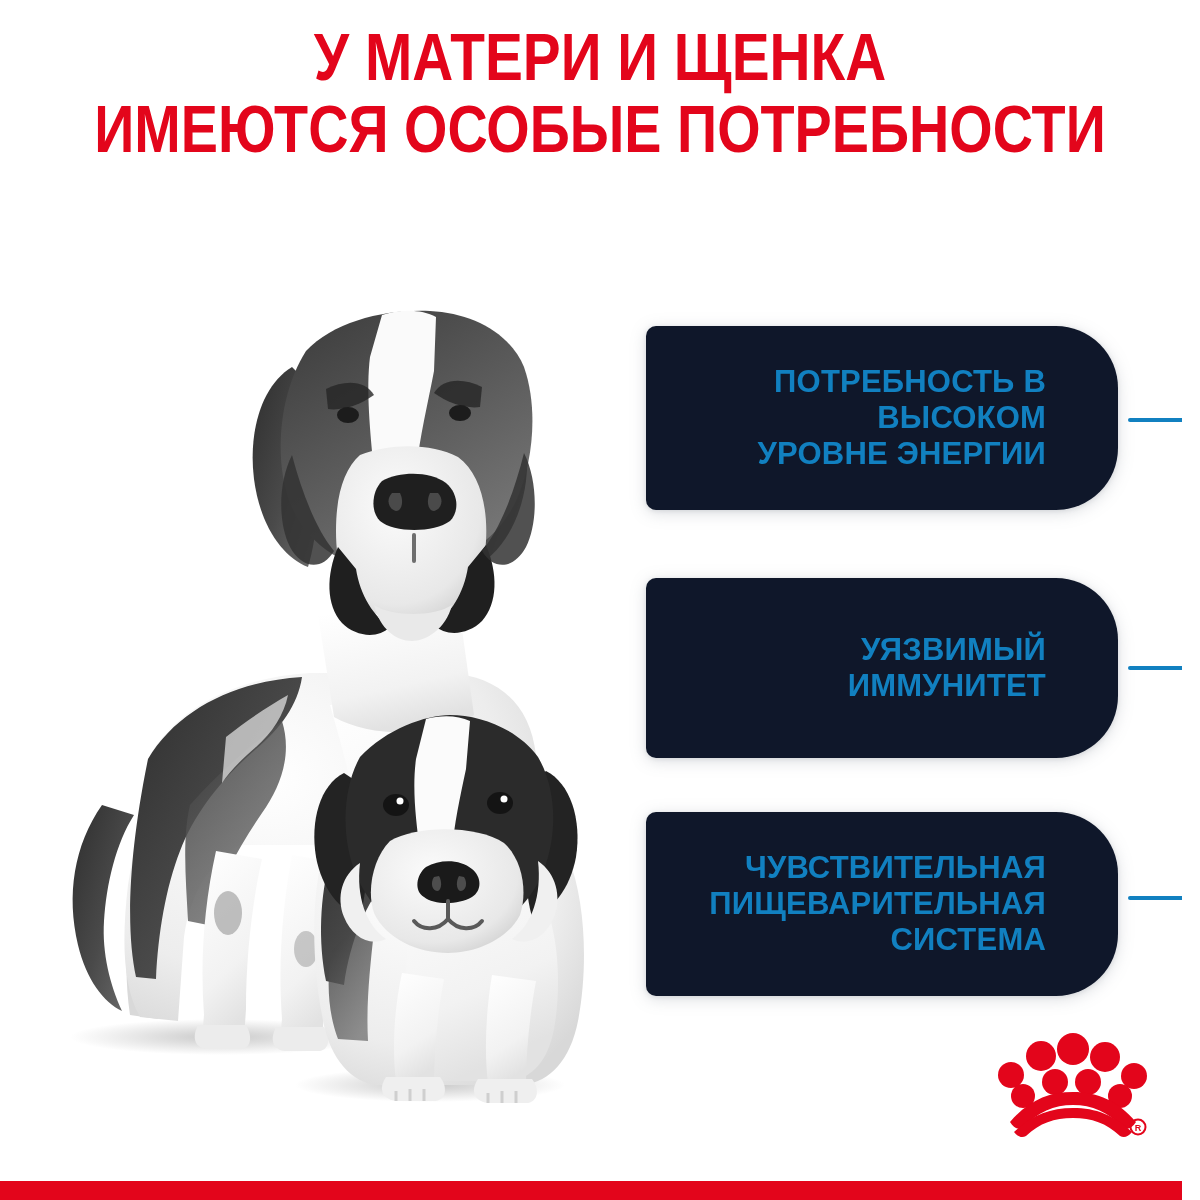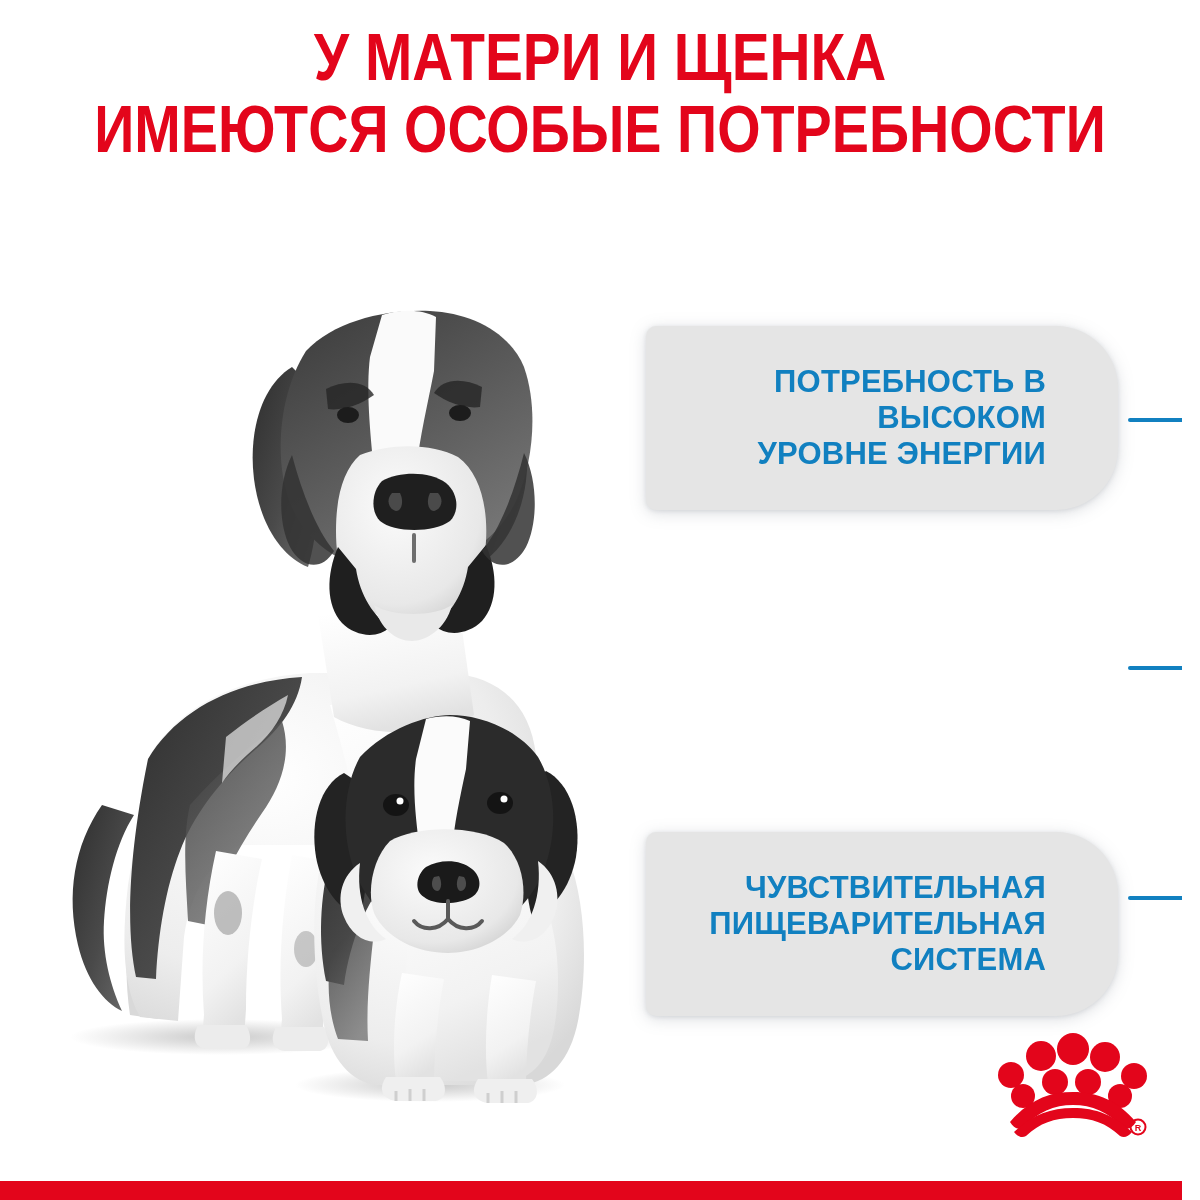--- a/index.html
+++ b/index.html
@@ -44,21 +44,21 @@
     position:absolute;
     left:30px;top:285px;
     width:660px;height:830px;
   }
   .photo svg{display:block;width:100%;height:100%;}
 
   
   .callouts{position:absolute;left:0;top:0;width:1200px;height:1200px;}
   .callout{
     position:absolute;
-    background:#e5e5e5;
+    background:#0f172a;
     border-top-right-radius:62px;
     border-bottom-right-radius:62px;
     border-top-left-radius:10px;
     border-bottom-left-radius:10px;
     box-shadow:0 3px 16px rgba(120,128,138,0.26), 0 1px 4px rgba(120,128,138,0.18);
     display:flex;
     align-items:center;
     justify-content:flex-end;
     box-sizing:border-box;
   }
@@ -80,21 +80,21 @@
     border-radius:2px;
   }
 
   
   #callout-1{left:646px;top:326px;width:472px;height:184px;}
   #connector-1{left:1128px;top:418px;width:72px;}
   
   #callout-2{left:646px;top:578px;width:472px;height:180px;}
   #connector-2{left:1128px;top:666px;width:72px;}
   
-  #callout-3{left:646px;top:832px;width:472px;height:184px;padding-left:8px;}
+  #callout-3{left:646px;top:812px;width:472px;height:184px;padding-left:8px;}
   #connector-3{left:1128px;top:896px;width:72px;}
 
   
   .logo{
     position:absolute;
     right:34px;bottom:62px;
     width:150px;height:108px;
   }
   .logo svg{display:block;width:100%;height:100%;}
 
@@ -252,20 +252,24 @@
 
   <div class="callouts">
 
     <div class="callout" id="callout-1">
       <div class="ctext">ПОТРЕБНОСТЬ В
 ВЫСОКОМ
 УРОВНЕ ЭНЕРГИИ</div>
     </div>
     <div class="connector" id="connector-1"></div>
 
+    <div class="callout" id="callout-2">
+      <div class="ctext">УЯЗВИМЫЙ
+ИММУНИТЕТ</div>
+    </div>
     <div class="connector" id="connector-2"></div>
 
     <div class="callout" id="callout-3">
       <div class="ctext">ЧУВСТВИТЕЛЬНАЯ
 ПИЩЕВАРИТЕЛЬНАЯ
 СИСТЕМА</div>
     </div>
     <div class="connector" id="connector-3"></div>
 
   </div>

